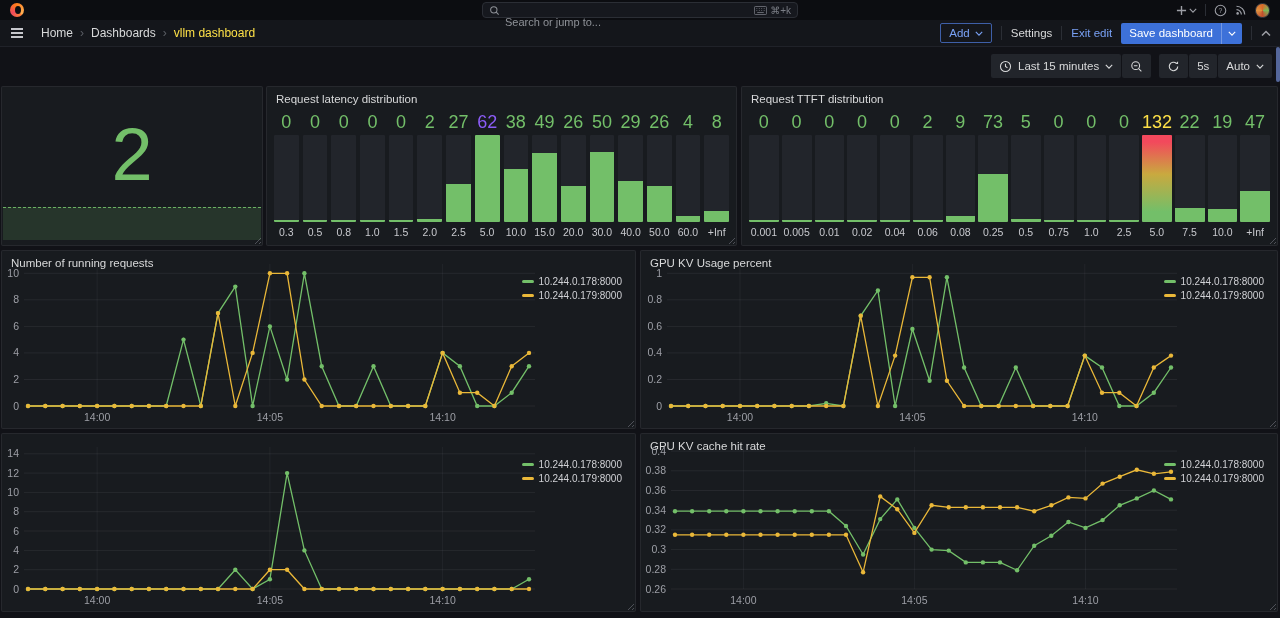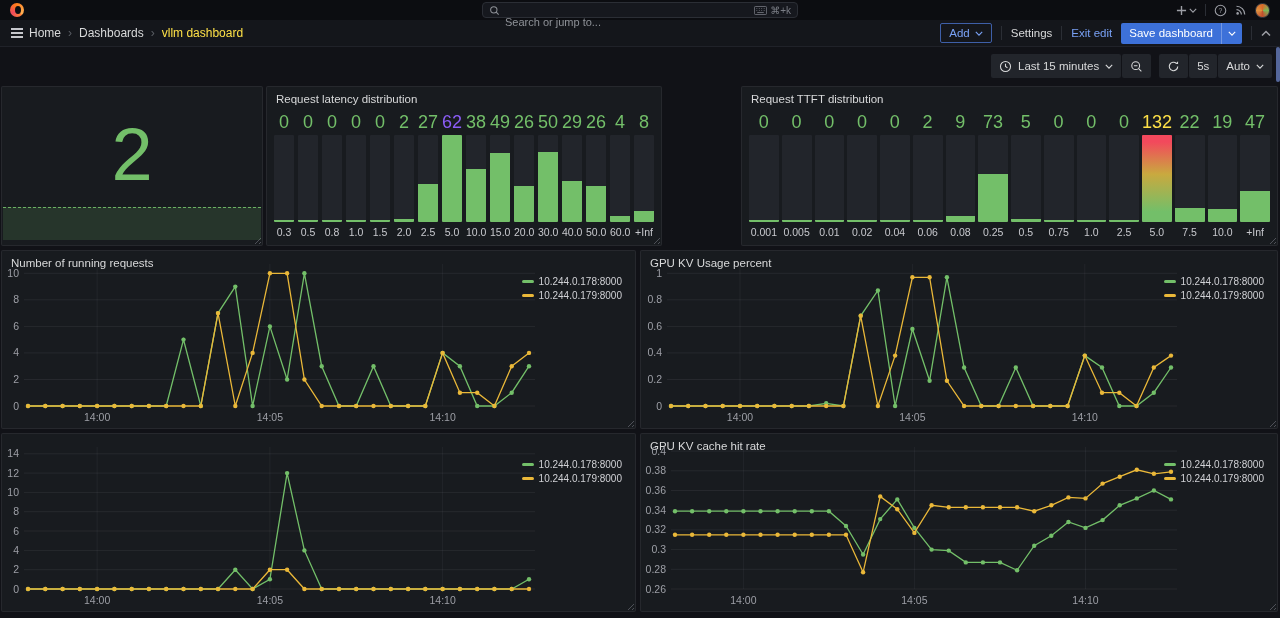--- a/index.html
+++ b/index.html
@@ -14,21 +14,21 @@
   .searchbox { position:absolute; left:50%; top:2px; transform:translateX(-50%); width:316px; height:16px;
     background:#16181e; border:1px solid #2b2e35; border-radius:4px; display:flex; align-items:center; gap:5px; padding:0 6px; color:#8e9197; font-size:11px; cursor:text; }
   .searchbox .ph { flex:1; text-align:left;margin-top:24px; }
   .kbd { display:flex; align-items:center; gap:3px; color:#7a7d85; font-size:10px; }
   .top-right { margin-left:auto; display:flex; align-items:center; gap:8px; color:#9d9fa6; }
   .tr-sep { width:1px; height:12px; background:#2b2e35; }
   .ticon { display:flex; align-items:center; gap:2px; cursor:pointer; color:#9d9fa6; }
   .avatar { width:15px; height:15px; border-radius:50%; background:conic-gradient(#d96a29,#7bb75a,#c2502e,#e0913f,#d96a29); border:1px solid #3a3d44; cursor:pointer; }
 
   
-  .navbar { height:27px; background:#14161b; border-bottom:1px solid #202229; display:flex; align-items:center; padding:0 9px; gap:4px; position:relative; z-index:2; }
+  .navbar { height:27px; background:#14161b; border-bottom:1px solid #202229; display:flex; align-items:center; padding:0 9px; gap:16px; position:relative; z-index:2; }
   .burger { display:flex; flex-direction:column; gap:2.5px; cursor:pointer; padding:2px; }
   .burger i { display:block; width:12px; height:1.5px; background:#c6c7cc; }
   .crumbs { display:flex; align-items:center; gap:7px; font-size:12px; }
   .crumb { color:#d8d9da; cursor:pointer; }
   .crumb.dim { color:#fde047; }
   .crumb-sep { color:#5a5d64; font-size:12px; }
   .nav-actions { margin-left:auto; display:flex; align-items:center; gap:9px; font-size:11.5px; }
   .btn-add { display:flex; align-items:center; gap:5px; color:#79a1f5; border:1px solid #3e5fa8; border-radius:2px; height:20px; padding:0 8px; cursor:pointer; background:transparent; }
   .lnk { color:#d8d9da; cursor:pointer; }
   .lnk.blue { color:#79a1f5; }
@@ -201,21 +201,21 @@
   </div>
 
   <div class="dash">
 
     <div class="panel" style="left:1px;top:0;width:262px;height:160px;">
       <div class="stat-value">2</div>
       <div class="stat-spark"></div>
       <div class="rsz"></div>
     </div>
 
-    <div class="panel" style="left:266px;top:0;width:396px;height:160px;">
+    <div class="panel" style="left:266px;top:0;width:471px;height:160px;">
       <div class="p-title">
           <span>Request latency distribution</span>
         </div>
       <div class="bar-host">
           <div class="bg-cell">
             <div class="bg-val" style="color:#73BF69">0</div>
             <div class="bg-track">
               <div class="bg-fill" style="height:1.8%;background:#73BF69"></div>
             </div>
             <div class="bg-label">0.3</div>

